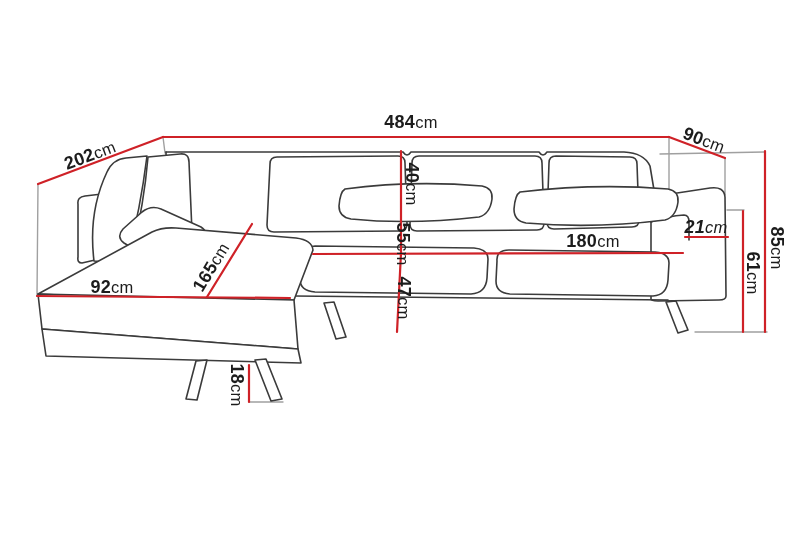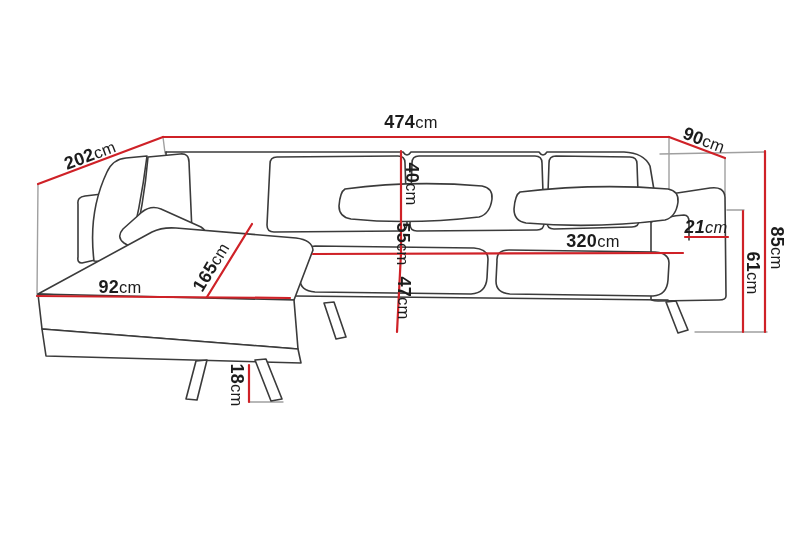--- a/index.html
+++ b/index.html
@@ -83,56 +83,56 @@
       <path d="M252,224 L207,297"></path>
       <path d="M249,365 L249,402"></path>
     </g>
   </svg>
 
   <div class="dim" style="left:90px;top:155px;--r:-20.5deg;">
     <b>202</b><span>cm</span>
   </div>
 
   <div class="dim" style="left:411px;top:122px;">
-    <b>474</b><span>cm</span>
+    <b>484</b><span>cm</span>
   </div>
 
   <div class="dim" style="left:704px;top:140px;--r:20.5deg;">
     <b>90</b><span>cm</span>
   </div>
 
   <div class="dim" style="left:777px;top:248px;--r:90deg;">
     <b>85</b><span>cm</span>
   </div>
 
   <div class="dim" style="left:753px;top:273px;--r:90deg;">
     <b>61</b><span>cm</span>
   </div>
 
   <div class="dim" style="left:706px;top:227px;font-style:italic;">
     <b>21</b><span>cm</span>
   </div>
 
   <div class="dim" style="left:593px;top:241px;">
-    <b>320</b><span>cm</span>
+    <b>180</b><span>cm</span>
   </div>
 
   <div class="dim" style="left:412px;top:184px;--r:90deg;">
     <b>40</b><span>cm</span>
   </div>
 
   <div class="dim" style="left:403px;top:244px;--r:90deg;">
     <b>55</b><span>cm</span>
   </div>
 
   <div class="dim" style="left:404px;top:298px;--r:90deg;">
     <b>47</b><span>cm</span>
   </div>
 
-  <div class="dim" style="left:112px;top:287px;margin-left:8px;">
+  <div class="dim" style="left:112px;top:287px;">
     <b>92</b><span>cm</span>
   </div>
 
   <div class="dim" style="left:211px;top:267px;--r:-59deg;">
     <b>165</b><span>cm</span>
   </div>
 
   <div class="dim" style="left:237px;top:385px;--r:90deg;">
     <b>18</b><span>cm</span>
   </div>

